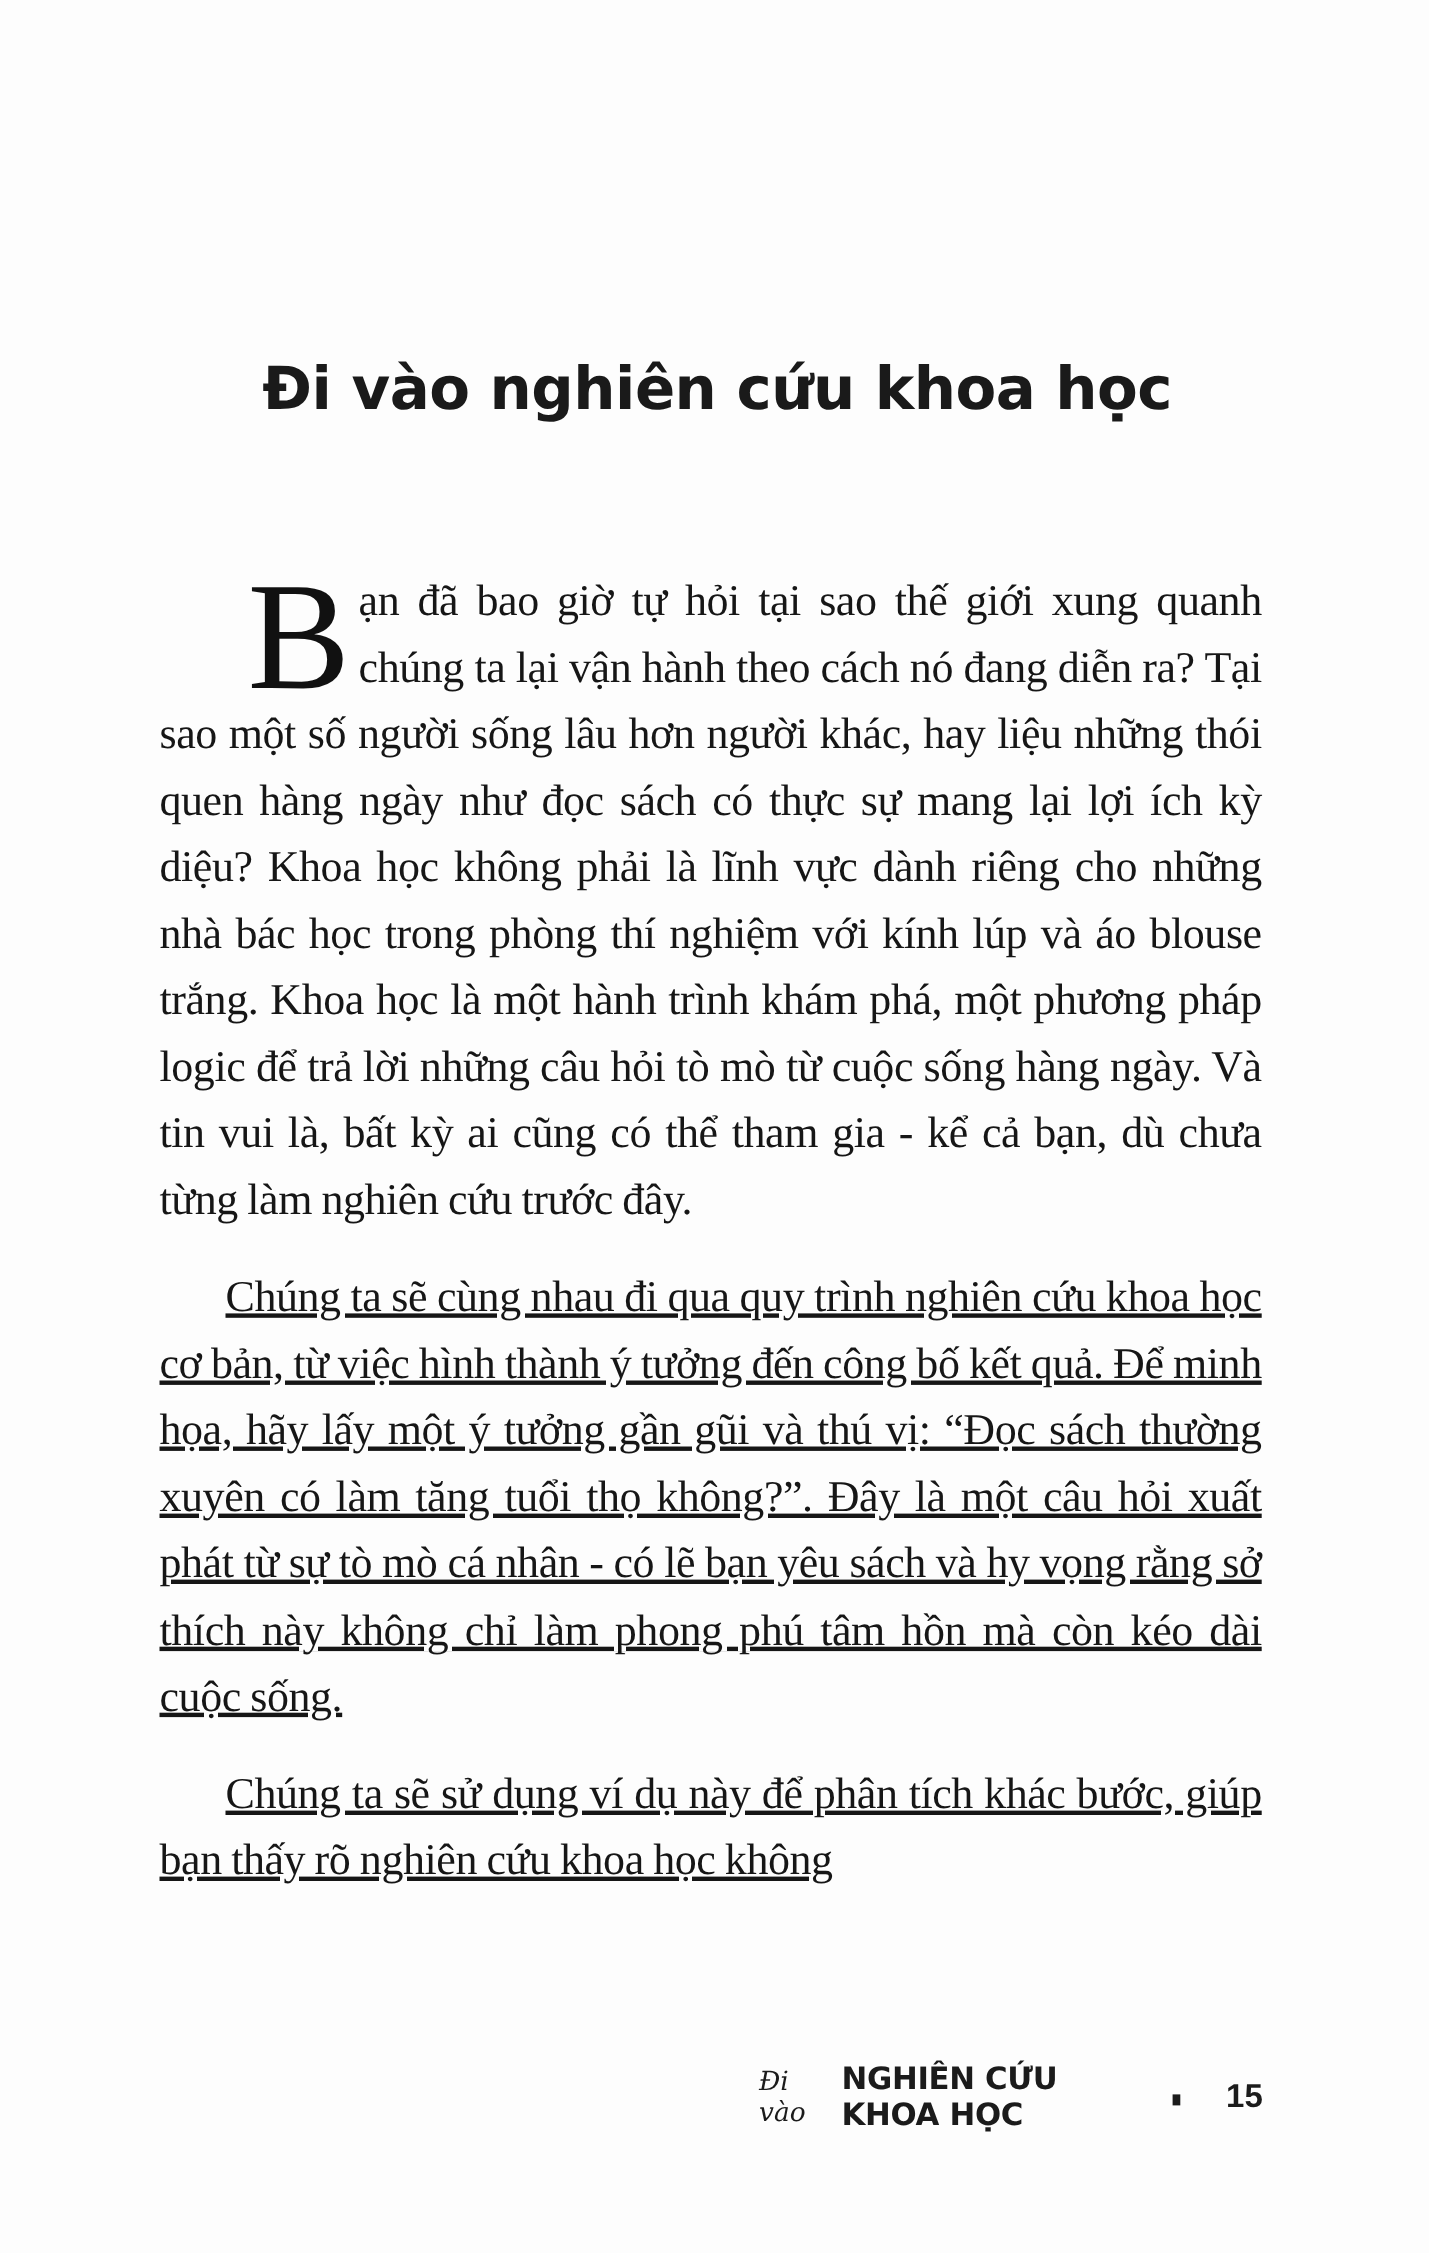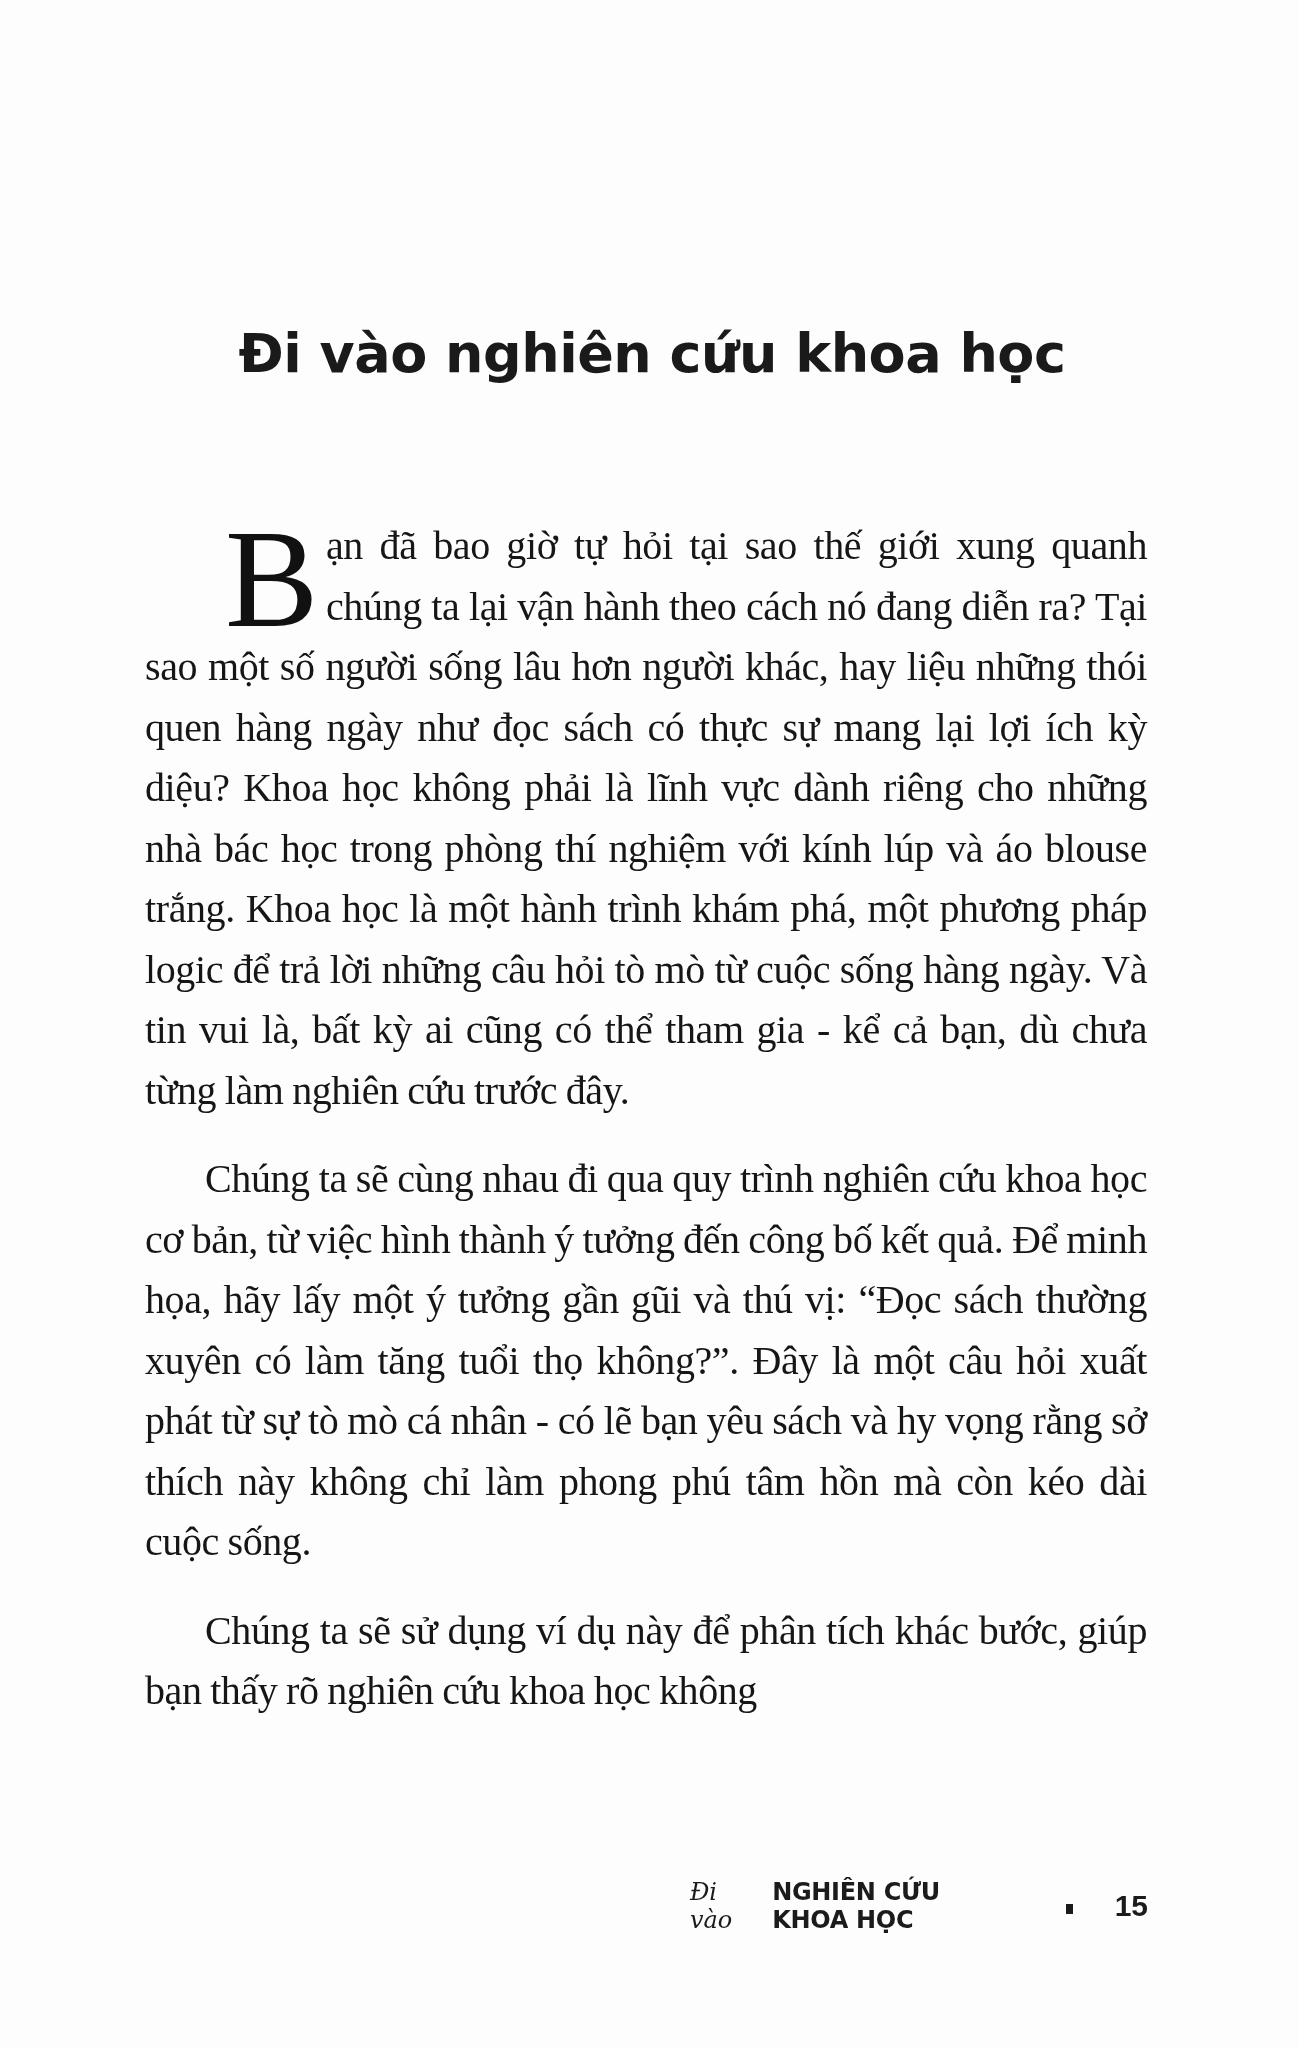--- a/index.html
+++ b/index.html
@@ -47,20 +47,21 @@
     .body-text p {
       margin: 0;
       text-align: justify;
       text-align-last: left;
       letter-spacing: -0.4px;
       word-spacing: -1px;
     }
     .body-text p.indent {
       text-indent: 60px;
       margin-top: 28px;
+      text-decoration: underline;
     }
     .drop-cap {
       float: left;
       font-family: "Liberation Serif", serif;
       font-size: 140px;
       line-height: 106px;
       height: 108px;
       margin: 10px 8px 0 80px;
       color: #111;
       font-weight: normal;
@@ -82,21 +83,21 @@
     }
     .footer-script {
       font-family: "DejaVu Serif", serif;
       font-style: italic;
       font-size: 24px;
       margin-right: 6px;
     }
     .footer-caps {
       font-family: "DejaVu Sans", sans-serif;
       font-weight: bold;
-      font-size: 24px;
+      font-size: 28px;
       letter-spacing: -0.3px;
     }
     .footer-bullet {
       display: inline-block;
       width: 9px;
       height: 10px;
       background: #1b1b1b;
       margin: 6px 26px 0 30px;
     }
     .footer-page {

